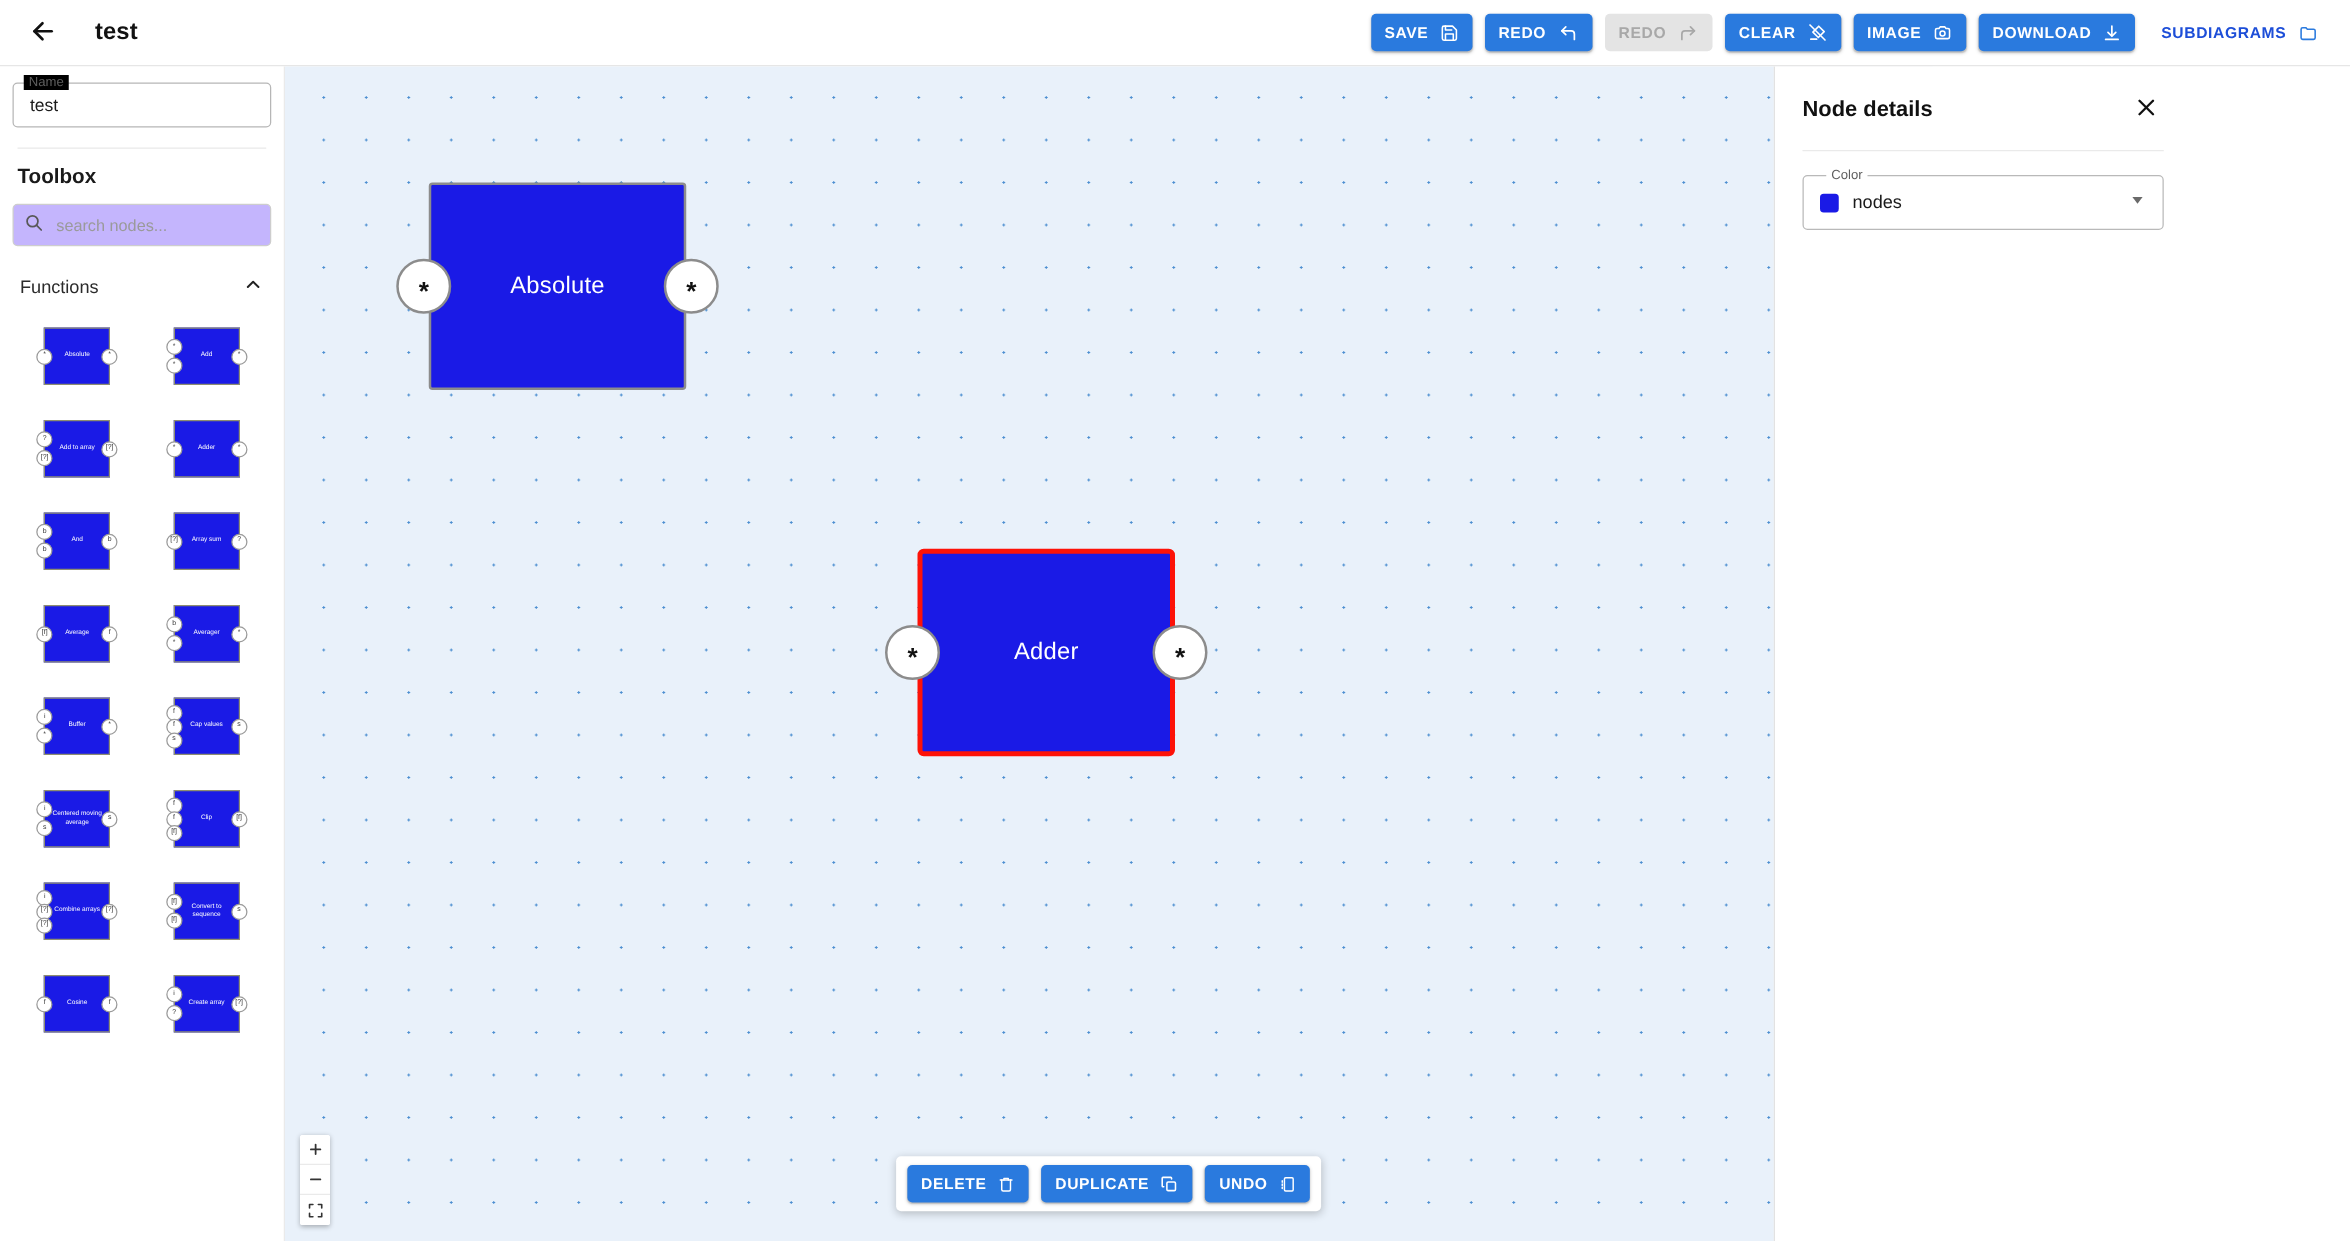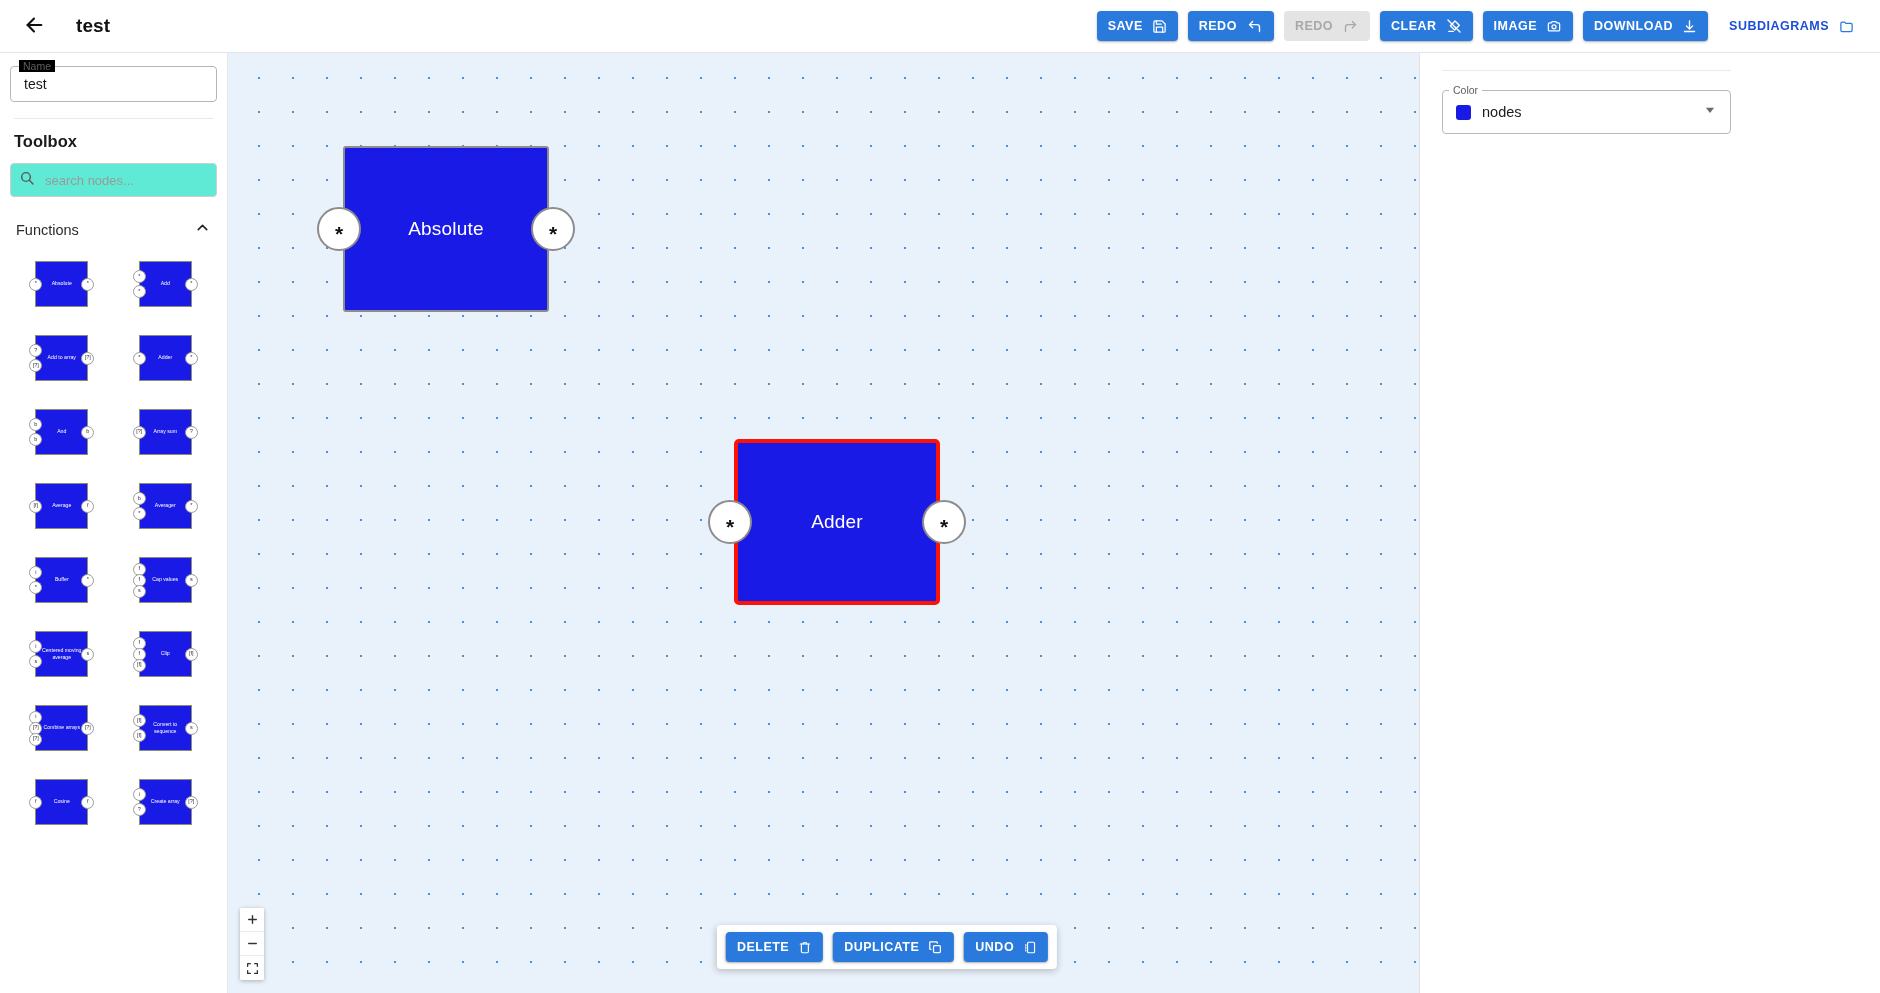--- a/index.html
+++ b/index.html
@@ -80,21 +80,21 @@
   .field.tall { height: 40px; margin-top: 15px; }
   .divider { height: 1px; background: #e9e9e9; margin: 16px 4px 0 4px; }
   .toolbox-title {
     font-size: 16.5px; font-weight: bold; color: #1a1a1a;
     margin: 13px 0 0 4px;
   }
   .search-wrap {
     margin-top: 12px; height: 34px;
     border: 1px solid #cdcdcd; border-radius: 4px;
     display: flex; align-items: center; padding: 0 8px; gap: 8px;
-    background: #5eead4;
+    background: #c4b5fd;
   }
   .search-wrap input {
     border: none; outline: none; width: 100%;
     font-size: 13px; color: #333; background: transparent;
     font-family: "Liberation Sans", sans-serif;
   }
   .search-wrap input::placeholder { color: #9a9a9a; }
 
   .section-hdr {
     display: flex; align-items: center; justify-content: space-between;
@@ -199,21 +199,21 @@
     display: flex; align-items: center; justify-content: center; border-radius: 50%;
   }
   .details-sep { height: 1px; background: #eaeaea; margin: 17px 22px 0 22px; }
   .select-field {
     position: relative; margin: 19px 22px 0 22px;
     height: 44px; border: 1px solid #b9b9b9; border-radius: 4px;
     display: flex; align-items: center; padding: 0 13px; cursor: pointer;
     background: #fff;
   }
   .select-field .legend {
-    position: absolute; top: -7px; left: 6px; background: #fff;
+    position: absolute; top: -7px; left: 18px; background: #fff;
     padding: 0 4px; font-size: 10.5px; color: #5f5f5f;
   }
   .swatch { width: 15px; height: 15px; border-radius: 3px; margin-right: 11px; }
   .select-val { font-size: 14.5px; color: #1a1a1a; }
   .caret { margin-left: auto; }
 </style>
 </head>
 <body>
 
 <div id="app">
@@ -542,20 +542,31 @@
           <svg width="14" height="15" viewBox="0 0 24 24" fill="none" stroke="#fff" stroke-width="2" stroke-linecap="round" stroke-linejoin="round">
             <rect x="8" y="3" width="12" height="18" rx="1.6"></rect>
             <path d="M5 7v12" stroke-dasharray="2 2.4"></path>
           </svg>
         </span>
       </button>
     </div>
   </div>
 
   <div class="details">
+    <div class="details-hdr">
+      <h2>Node details</h2>
+      <button class="close-btn">
+        <span>
+          <svg width="20" height="20" viewBox="0 0 24 24" fill="none" stroke="#111" stroke-width="2.2" stroke-linecap="round">
+            <line x1="5.5" y1="5.5" x2="18.5" y2="18.5"></line>
+              <line x1="18.5" y1="5.5" x2="5.5" y2="18.5"></line>
+          </svg>
+        </span>
+      </button>
+    </div>
     <div class="details-sep"></div>
 
     <div class="select-field">
       <span class="legend">Color</span>
       <span class="swatch" id="color-swatch" style="background: rgb(26, 26, 230);"></span>
       <span class="select-val">nodes</span>
       <span class="caret">
         <svg width="14" height="14" viewBox="0 0 24 24" fill="#6a6a6a">
             <polygon points="5,8 19,8 12,17"></polygon>
           </svg>

